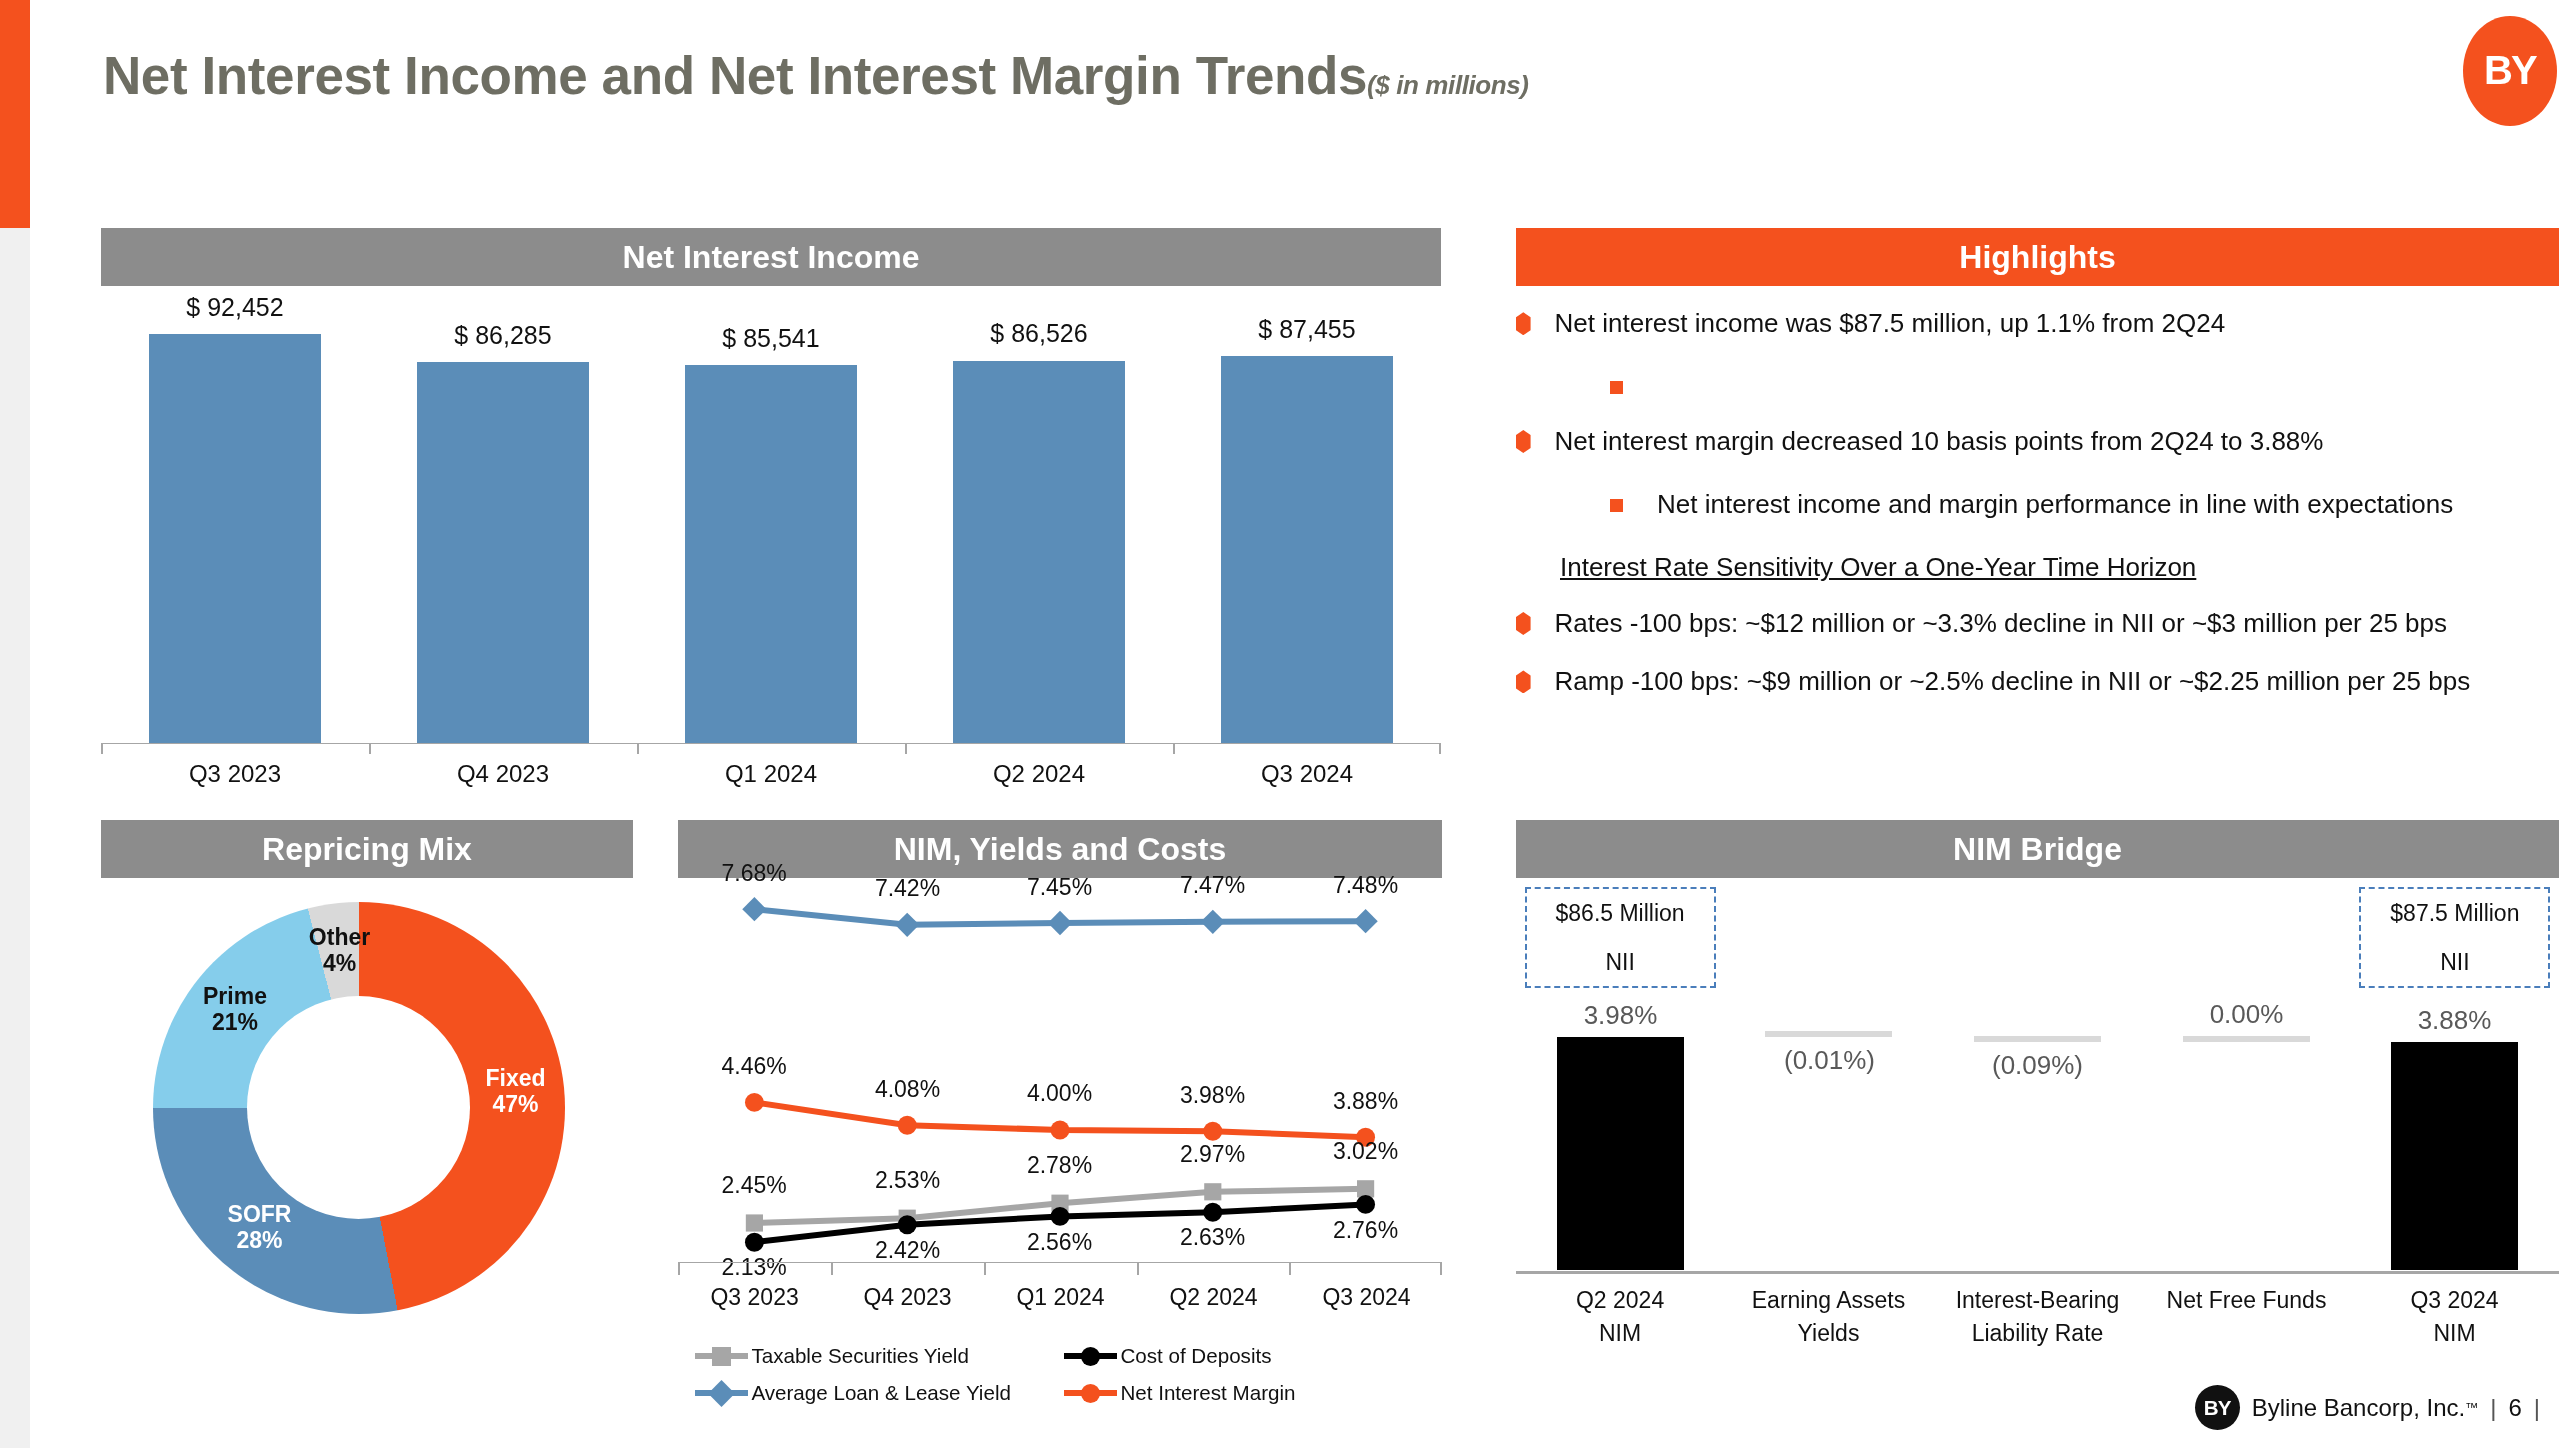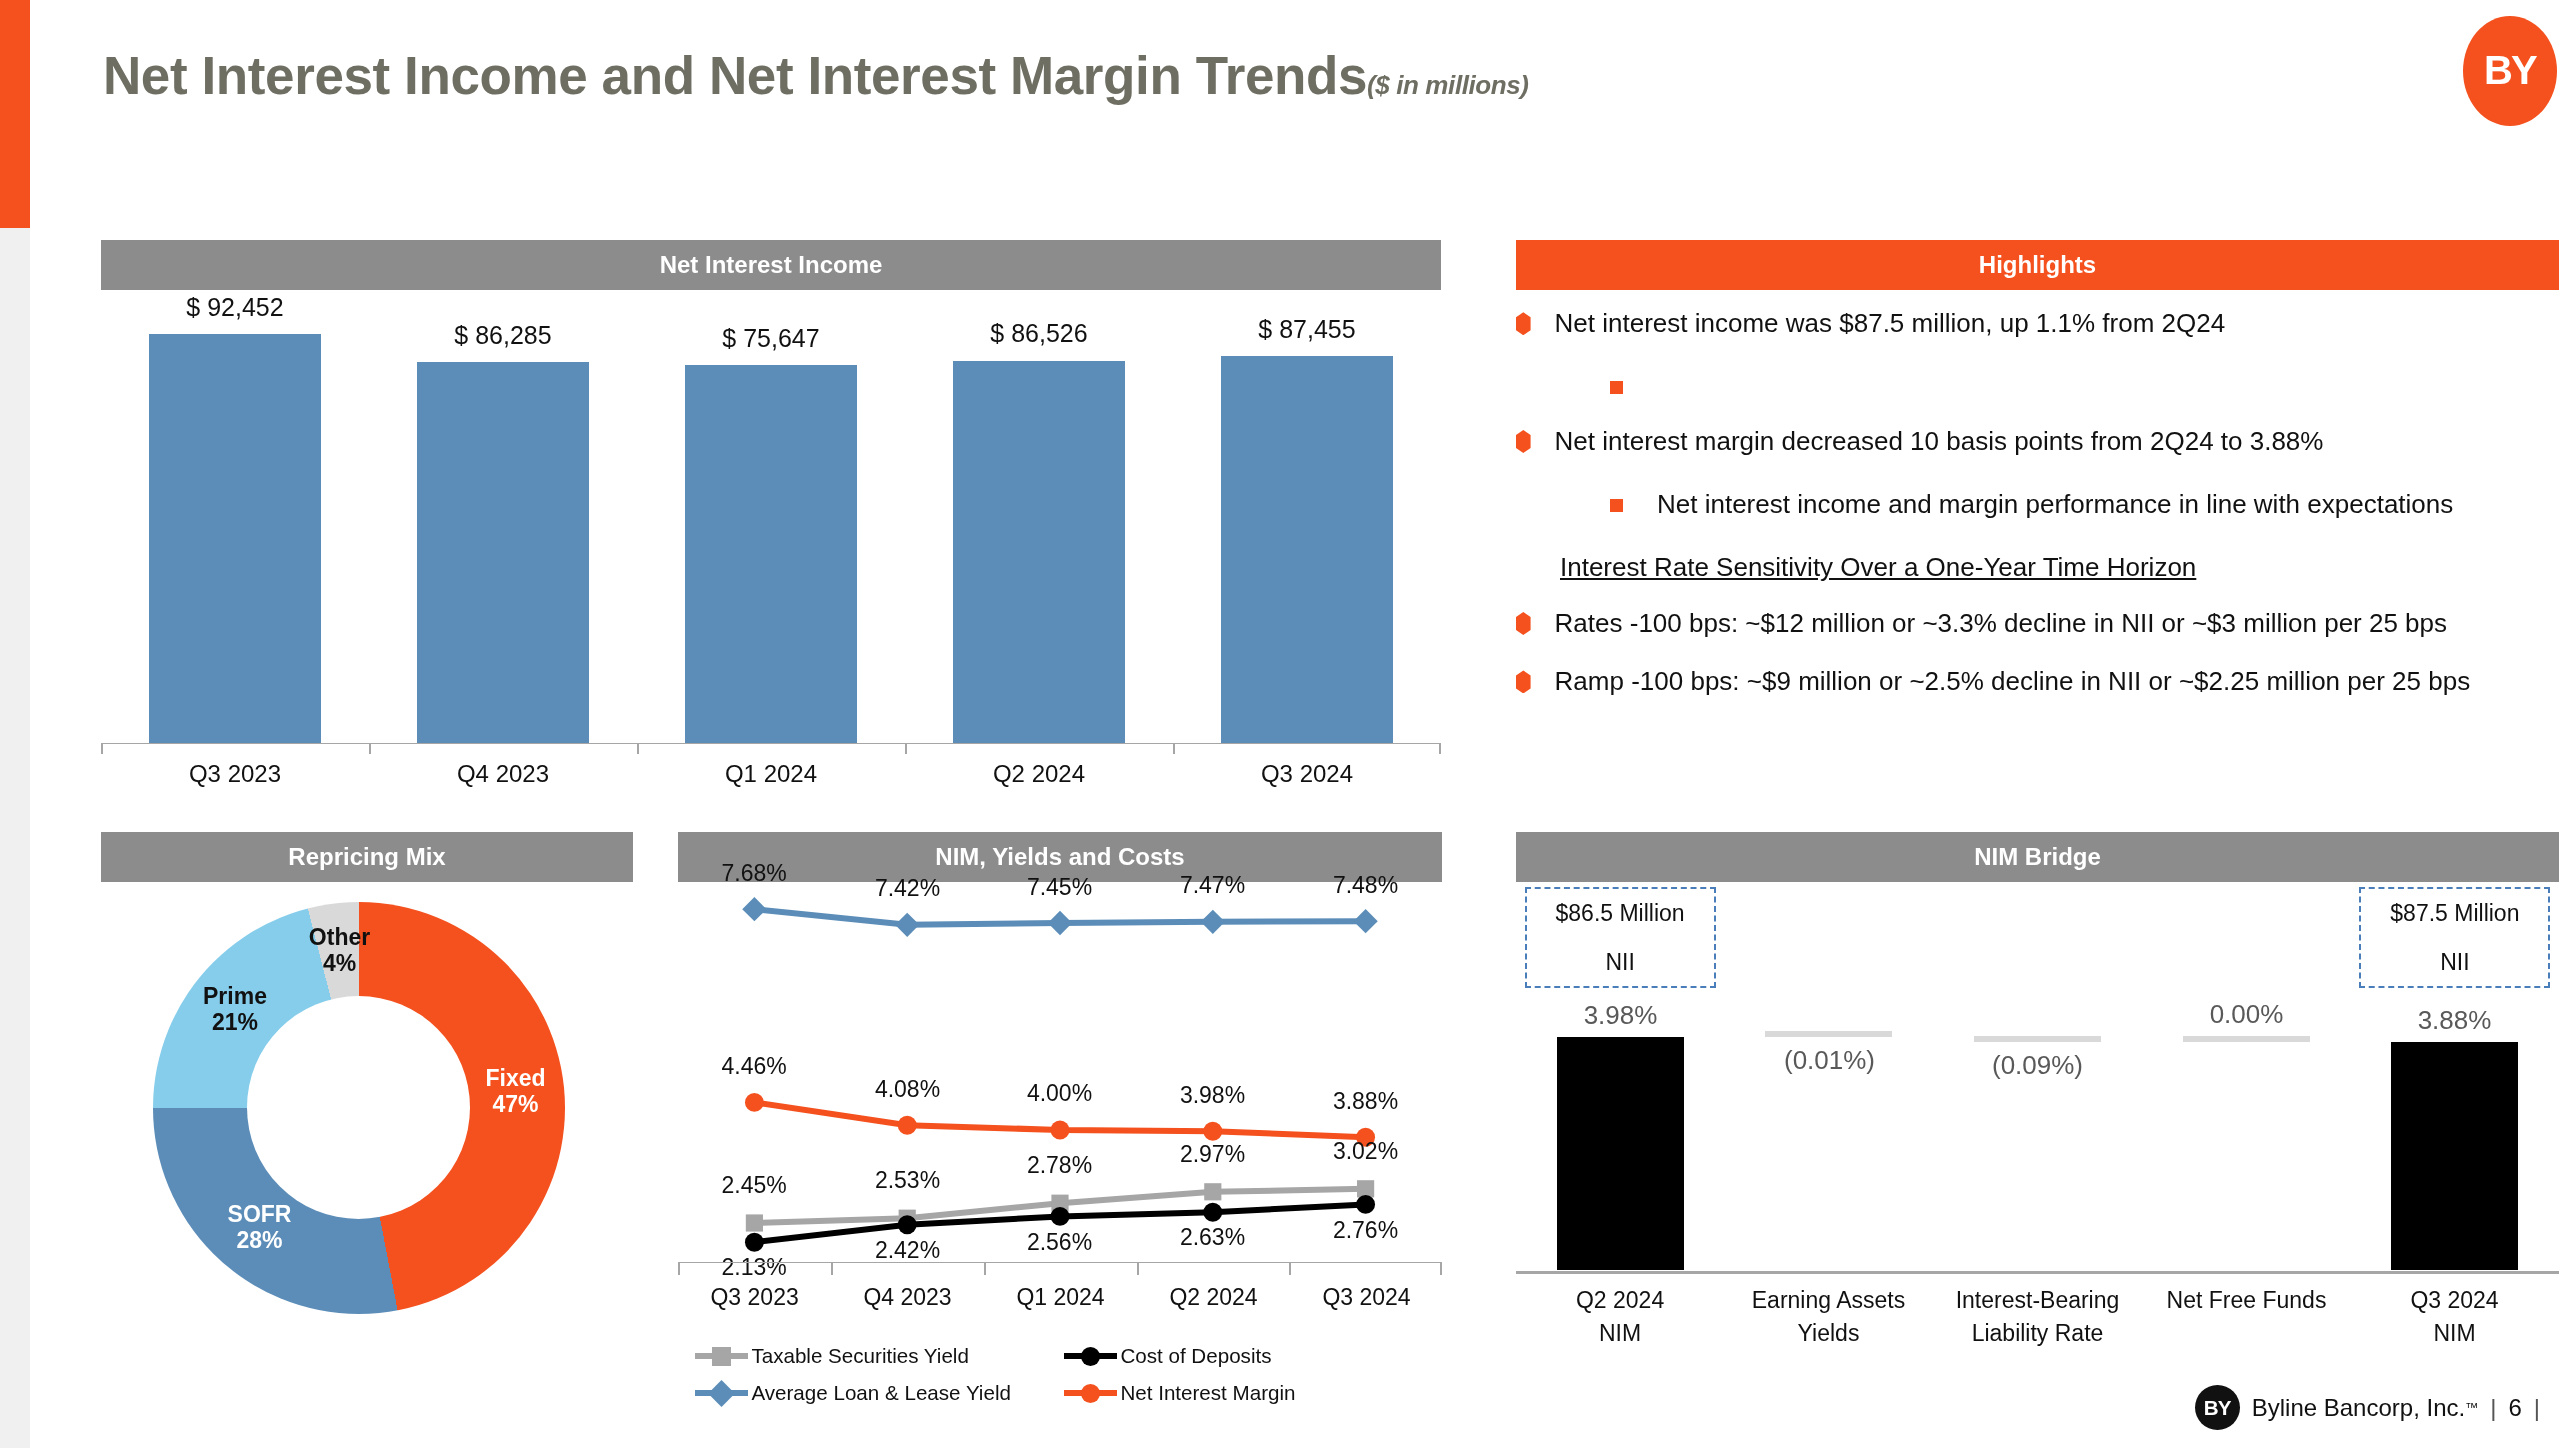--- a/index.html
+++ b/index.html
@@ -23,23 +23,23 @@
   .by-logo-circle {
     position: absolute; right: 19px; top: 15.5px;
     width: 94px; height: 110px; border-radius: 50%;
     background: #F4511E; color: #fff;
     display: flex; align-items: center; justify-content: center;
     font-size: 40px; font-weight: bold; letter-spacing: -1.7px;
     font-family: "Liberation Sans", sans-serif;
   }
 
   .panel-header {
-    position: absolute; height: 50px;
+    position: absolute; height: 58px;
     display: flex; align-items: center; justify-content: center;
-    color: #ffffff; font-size: 24px; font-weight: bold; margin-top: 12px;
+    color: #ffffff; font-size: 32px; font-weight: bold;
   }
   .hdr-gray { background: #8C8C8C; }
   .hdr-orange { background: #F4511E; }
 
   
   #nii-chart { position: absolute; left: 101px; top: 296px; width: 1340px; height: 498px; }
   .nii-plot { position: absolute; left: 0; top: 0; width: 1340px; height: 447px; }
   .nii-bar-group { position: absolute; bottom: 0; width: 172px; height: 447px; }
   .nii-bar { position: absolute; bottom: 0; width: 100%; background: #5B8DB8; }
   .nii-val {
@@ -142,21 +142,21 @@
       <div class="nii-bar-group" style="left: 48px;">
         <div class="nii-bar" style="height: 409px; background: rgb(91, 141, 184);"></div>
         <div class="nii-val" style="bottom: 421px;">$ 92,452</div>
       </div>
       <div class="nii-bar-group" style="left: 316px;">
         <div class="nii-bar" style="height: 381px; background: rgb(91, 141, 184);"></div>
         <div class="nii-val" style="bottom: 393px;">$ 86,285</div>
       </div>
       <div class="nii-bar-group" style="left: 584px;">
         <div class="nii-bar" style="height: 378px; background: rgb(91, 141, 184);"></div>
-        <div class="nii-val" style="bottom: 390px;">$ 75,647</div>
+        <div class="nii-val" style="bottom: 390px;">$ 85,541</div>
       </div>
       <div class="nii-bar-group" style="left: 852px;">
         <div class="nii-bar" style="height: 382px; background: rgb(91, 141, 184);"></div>
         <div class="nii-val" style="bottom: 395px;">$ 86,526</div>
       </div>
       <div class="nii-bar-group" style="left: 1120px;">
         <div class="nii-bar" style="height: 387px; background: rgb(91, 141, 184);"></div>
         <div class="nii-val" style="bottom: 399px;">$ 87,455</div>
       </div>
     </div>

